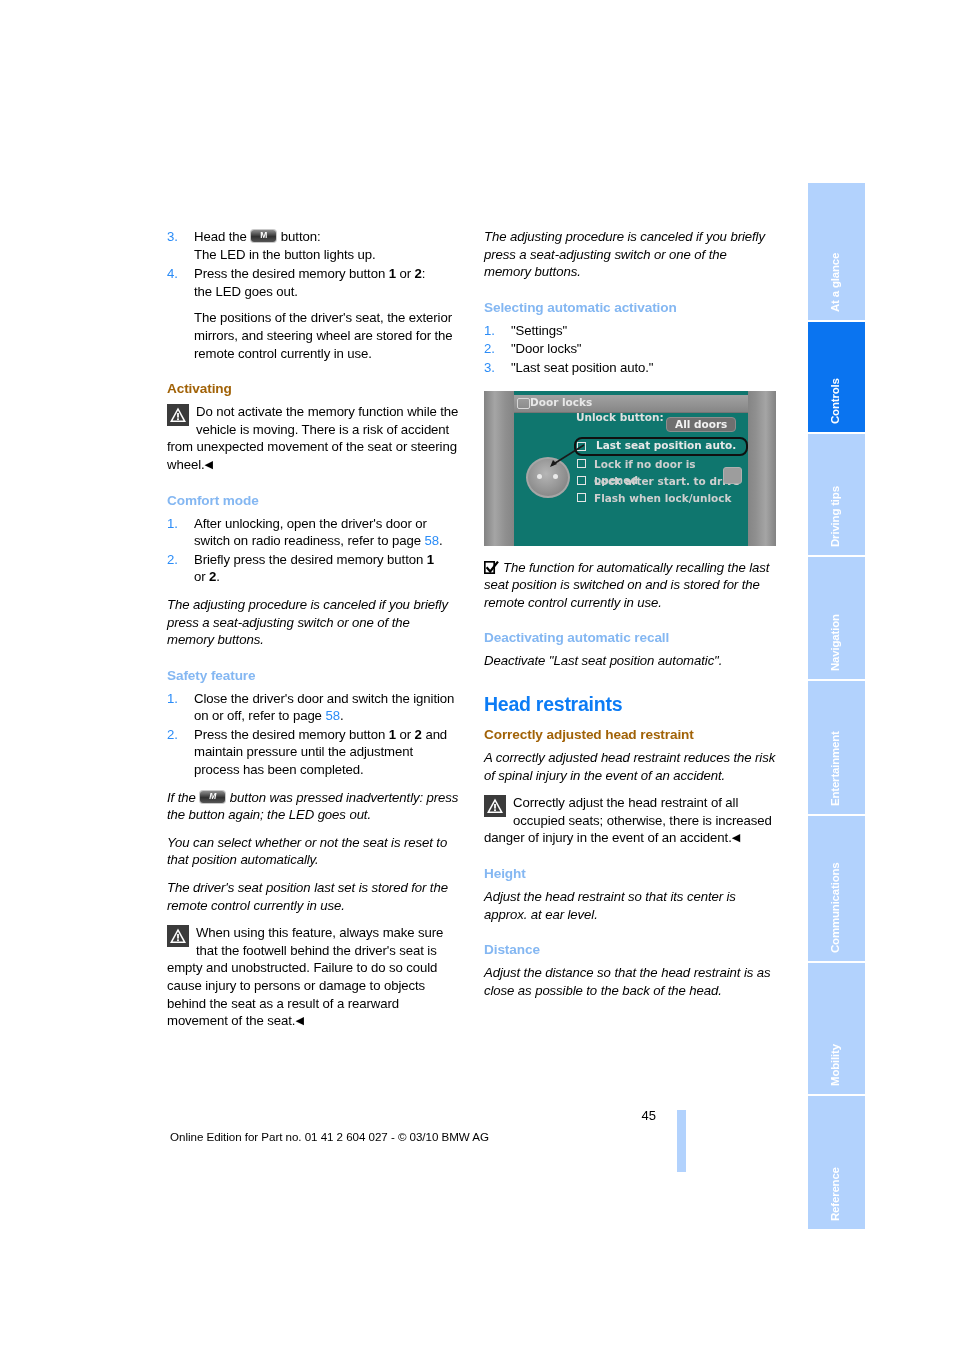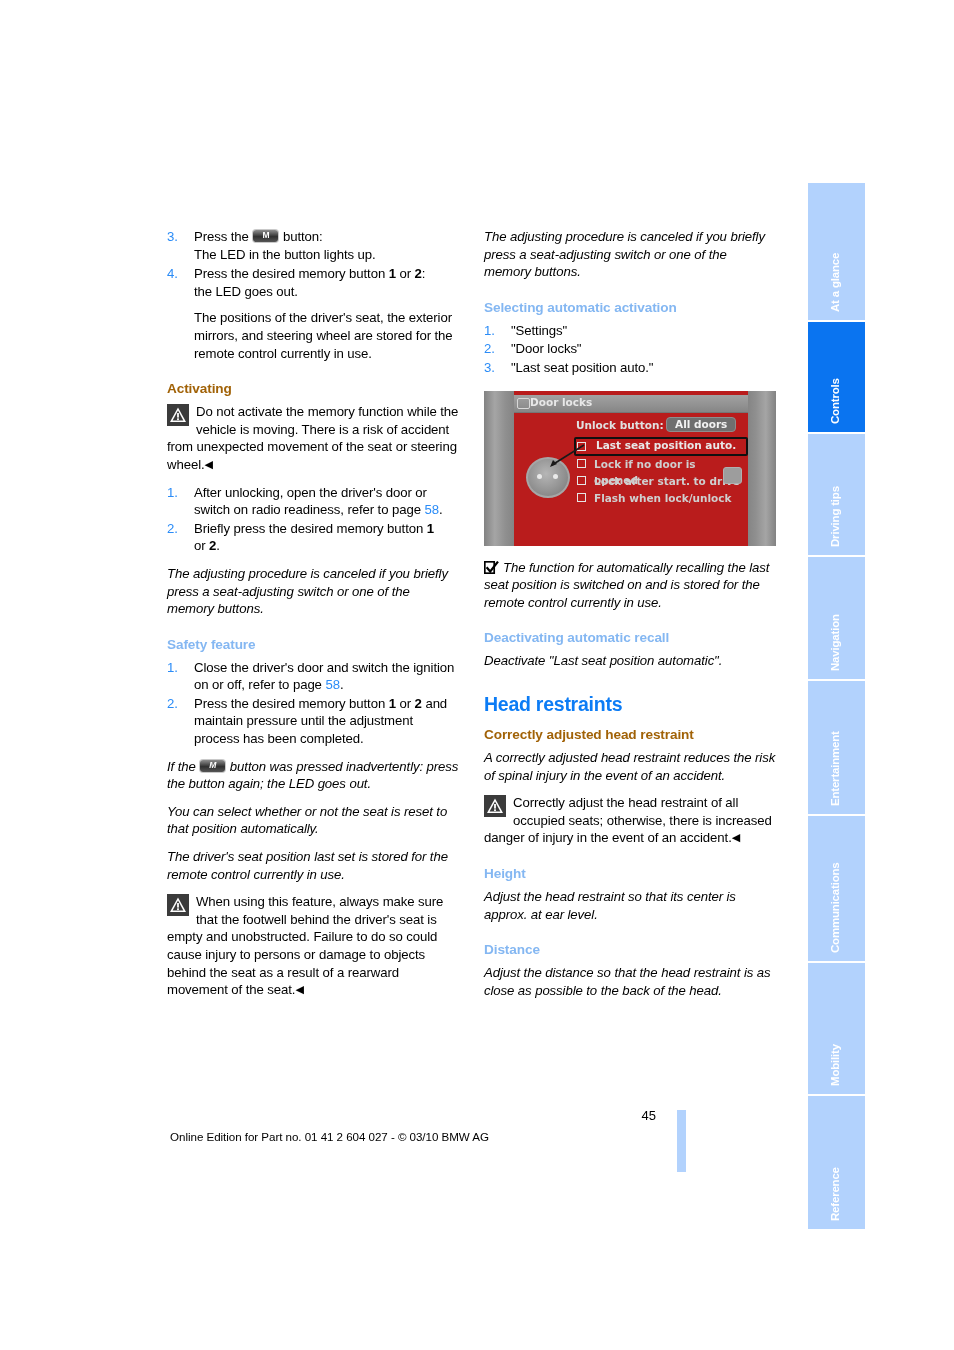--- a/index.html
+++ b/index.html
@@ -169,21 +169,21 @@
     background: linear-gradient(to left,#828282 0%,#a5a5a5 30%,#8f8f8f 60%,#7d7d7d 100%); }
   #idrive .curve {
     position: absolute;
     border: 2px solid #b4b4b4;
     border-radius: 50%;
     opacity: .75;
   }
   #idrive .screen {
     position: absolute;
     left: 30px; right: 28px; top: 0; bottom: 0;
-    background: #b91c1c;
+    background: #0f766e;
   }
   #idrive .titlebar {
     position: absolute;
     left: 0; right: 0; top: 4px;
     height: 17px;
     background: linear-gradient(to bottom,#a2a2a2,#868686);
     border-bottom: 1px solid #757575;
   }
   #idrive .titlebar .tl {
     position: absolute;
@@ -194,21 +194,21 @@
   }
   #idrive .dot-ico {
     position: absolute;
     left: 3px; top: 3px;
     width: 11px; height: 9px;
     border: 1px solid #d8d8d8;
     border-radius: 2px;
   }
   #idrive .unlockrow {
     position: absolute;
-    left: 62px; top: 28px;
+    left: 62px; top: 20px;
     font-size: 10.5px;
     color: #e0e0e0;
     font-weight: bold;
   }
   #idrive .pill {
     position: absolute;
     left: 152px; top: 26px;
     background: #6f6f6f;
     border: 1px solid #8d8d8d;
     border-radius: 4px;
@@ -229,21 +229,21 @@
     width: 148px;
   }
   #idrive .row .box {
     position: absolute;
     left: 1px; top: 3px;
     width: 7px; height: 7px;
     border: 1.5px solid #e6e6e6;
   }
   #idrive .row.sel {
     border: 2px solid #101010;
-    border-radius: 2px;
+    border-radius: 8px;
     color: #e8e8e8;
     height: 15px;
     line-height: 13px;
     margin-left: -2px;
     padding-left: 20px;
     width: 150px;
   }
   #idrive .knob {
     position: absolute;
     left: 12px; top: 66px;
@@ -332,21 +332,21 @@
 </style>
 </head>
 <body>
 
 <div id="page">
 
   <div class="col" id="col-left">
 
     <ol class="steps">
       <li>
-        <span class="num">3.</span><span>Press the </span><span class="mbtn"></span><span> button:</span>
+        <span class="num">3.</span><span>Head the </span><span class="mbtn"></span><span> button:</span>
         <span style="display:block">The LED in the button lights up.</span>
       </li>
       <li style="margin-top:2px">
         <span class="num">4.</span>
         Press the desired memory button <b>1</b> or <b>2</b>:<br>the LED goes out.
         <span class="hang">The positions of the driver's seat, the exterior mirrors, and steering wheel are stored for the remote control currently in use.</span>
       </li>
     </ol>
 
     <h3 class="sub">Activating</h3>
@@ -354,20 +354,21 @@
       <span class="warnbox">
         <svg width="18" height="18" viewBox="0 0 18 18">
           <polygon points="9,1.5 17,16 1,16" fill="#ffffff"></polygon>
           <polygon points="9,4.4 14.4,14.5 3.6,14.5" fill="#3b3b3b"></polygon>
           <rect x="8.1" y="7" width="1.8" height="4.6" fill="#ffffff"></rect>
           <rect x="8.1" y="12.3" width="1.8" height="1.8" fill="#ffffff"></rect>
         </svg>
       </span><span>Do not activate the memory function while the vehicle is moving. There is a risk of accident from unexpected movement of the seat or steering wheel.</span><span class="arrow-end">◀</span>
     </div>
 
+    <h3 class="sub light">Comfort mode</h3>
     <ol class="steps">
       <li>
         <span class="num">1.</span><span>After unlocking, open the driver's door or switch on radio readiness, refer to page </span><span class="pgref">58</span><span>.</span>
       </li>
       <li>
         <span class="num">2.</span>
         Briefly press the desired memory button <b>1</b><br>or <b>2</b>.
       </li>
     </ol>
     <p>The adjusting procedure is canceled if you briefly press a seat-adjusting switch or one of the memory buttons.</p>

